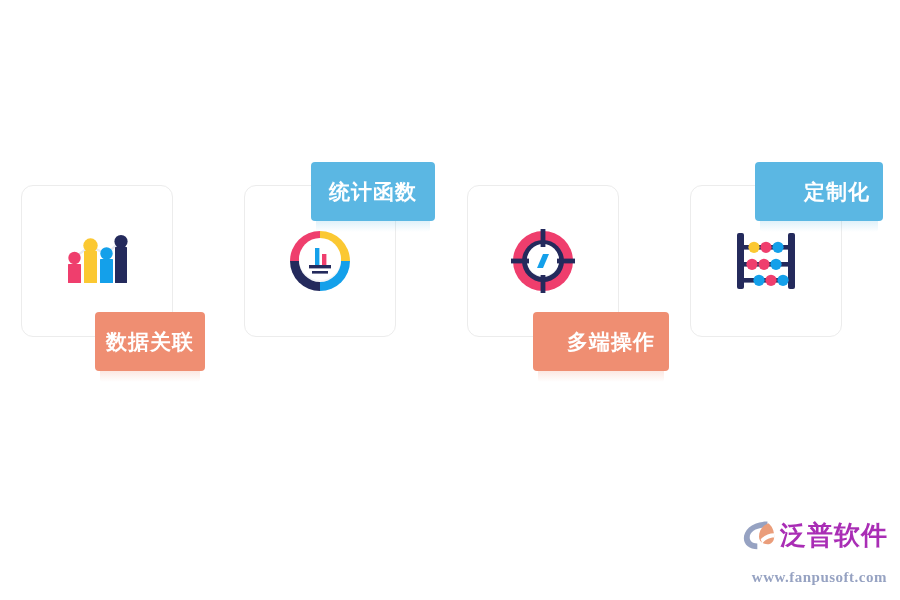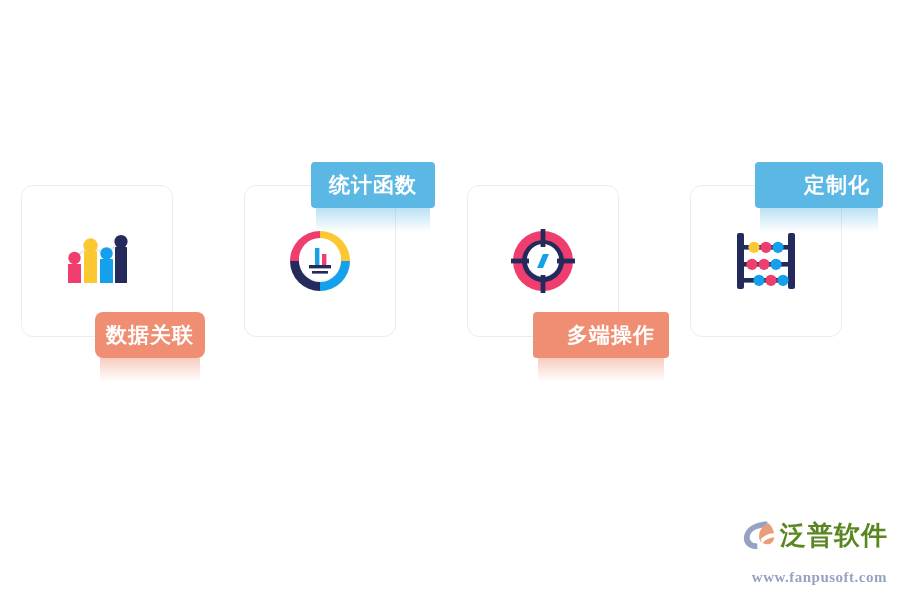--- a/index.html
+++ b/index.html
@@ -41,21 +41,21 @@
     width: 66px;
     height: 66px;
     display: flex;
     align-items: center;
     justify-content: center;
   }
 
   
   .label {
     position: absolute;
-    height: 46px;
+    height: 59px;
     border-radius: 4px;
     display: flex;
     align-items: center;
     justify-content: center;
     color: #ffffff;
     font-size: 21px;
     font-weight: bold;
     letter-spacing: 1px;
     z-index: 5;
     white-space: nowrap;
@@ -71,21 +71,21 @@
     border-bottom-left-radius: 3px;
     border-bottom-right-radius: 3px;
   }
   .reflect.salmon {
     background: linear-gradient(to bottom, rgba(239,142,114,0.45), rgba(239,142,114,0));
   }
   .reflect.blue {
     background: linear-gradient(to bottom, rgba(91,183,227,0.42), rgba(91,183,227,0));
   }
 
-  .lb1 { left: 95px;  top: 312px; width: 110px; border-radius: 8px; }
+  .lb1 { left: 95px;  top: 312px; width: 110px; }
   .rf1 { left: 100px; top: 358px; width: 100px; }
 
   .lb2 { left: 311px; top: 162px; width: 124px; }
   .rf2 { left: 316px; top: 208px; width: 114px; }
 
   .lb3 { left: 533px; top: 312px; width: 136px; padding-left: 20px; }
   .rf3 { left: 538px; top: 358px; width: 126px; }
 
   .lb4 { left: 755px; top: 162px; width: 128px; padding-left: 36px; }
   .rf4 { left: 760px; top: 208px; width: 118px; }
@@ -103,21 +103,21 @@
   .wm-row {
     display: flex;
     align-items: center;
     gap: 4px;
   }
   .wm-mark { width: 34px; height: 32px; display: block; }
   .wm-name {
     font-family: "DejaVu Sans", sans-serif;
     font-size: 26px;
     font-weight: bold;
-    color: #4d7c0f;
+    color: #a21caf;
     letter-spacing: 1px;
     line-height: 1;
   }
   .wm-url {
     font-family: "Liberation Serif", serif;
     font-size: 15px;
     font-weight: bold;
     color: #8e9bbd;
     letter-spacing: 0.5px;
     margin-top: 18px;

